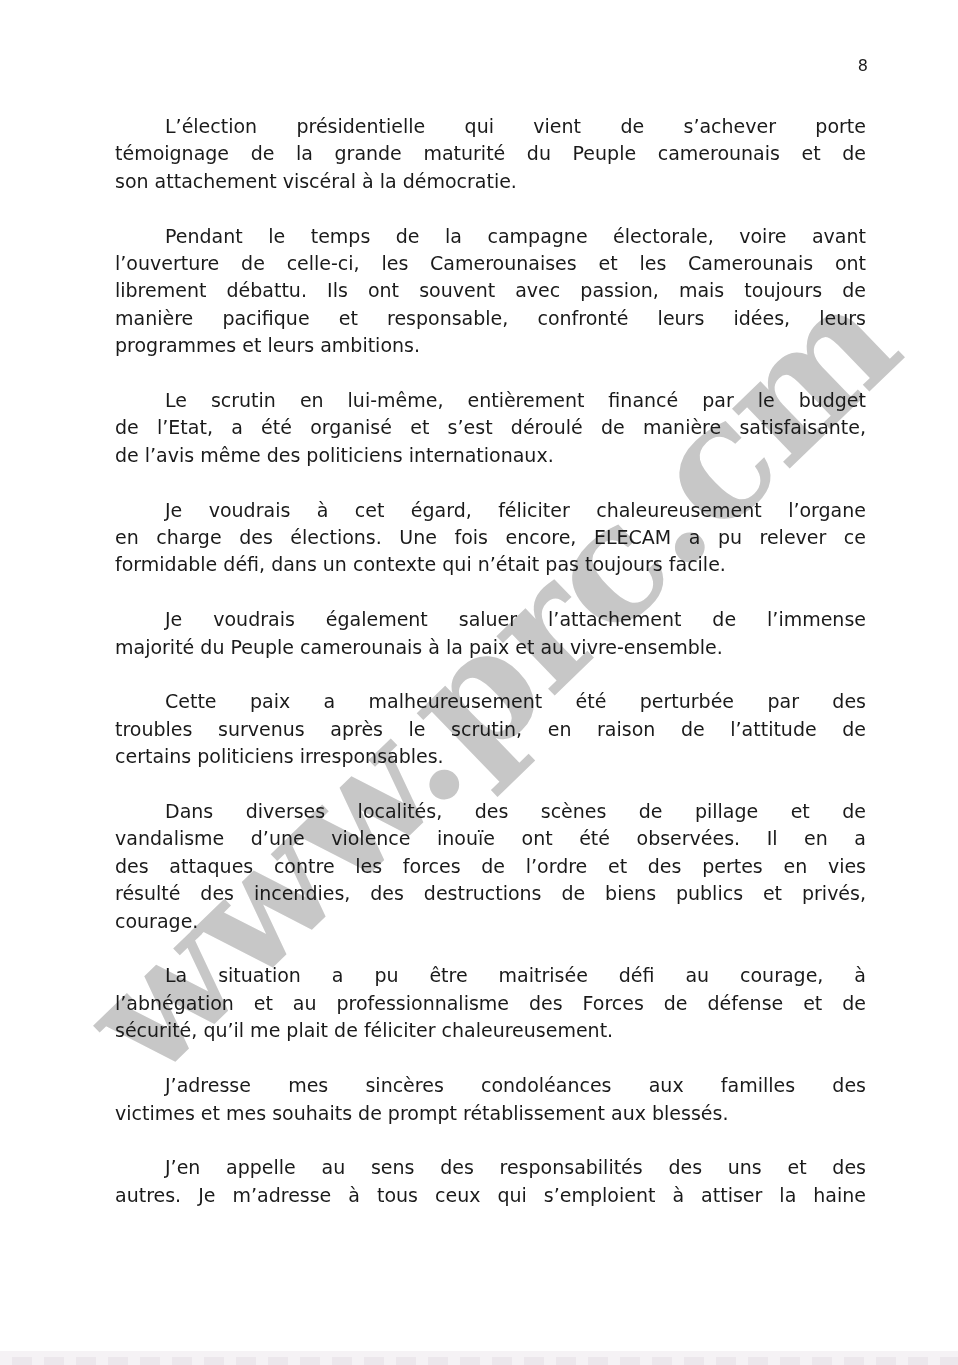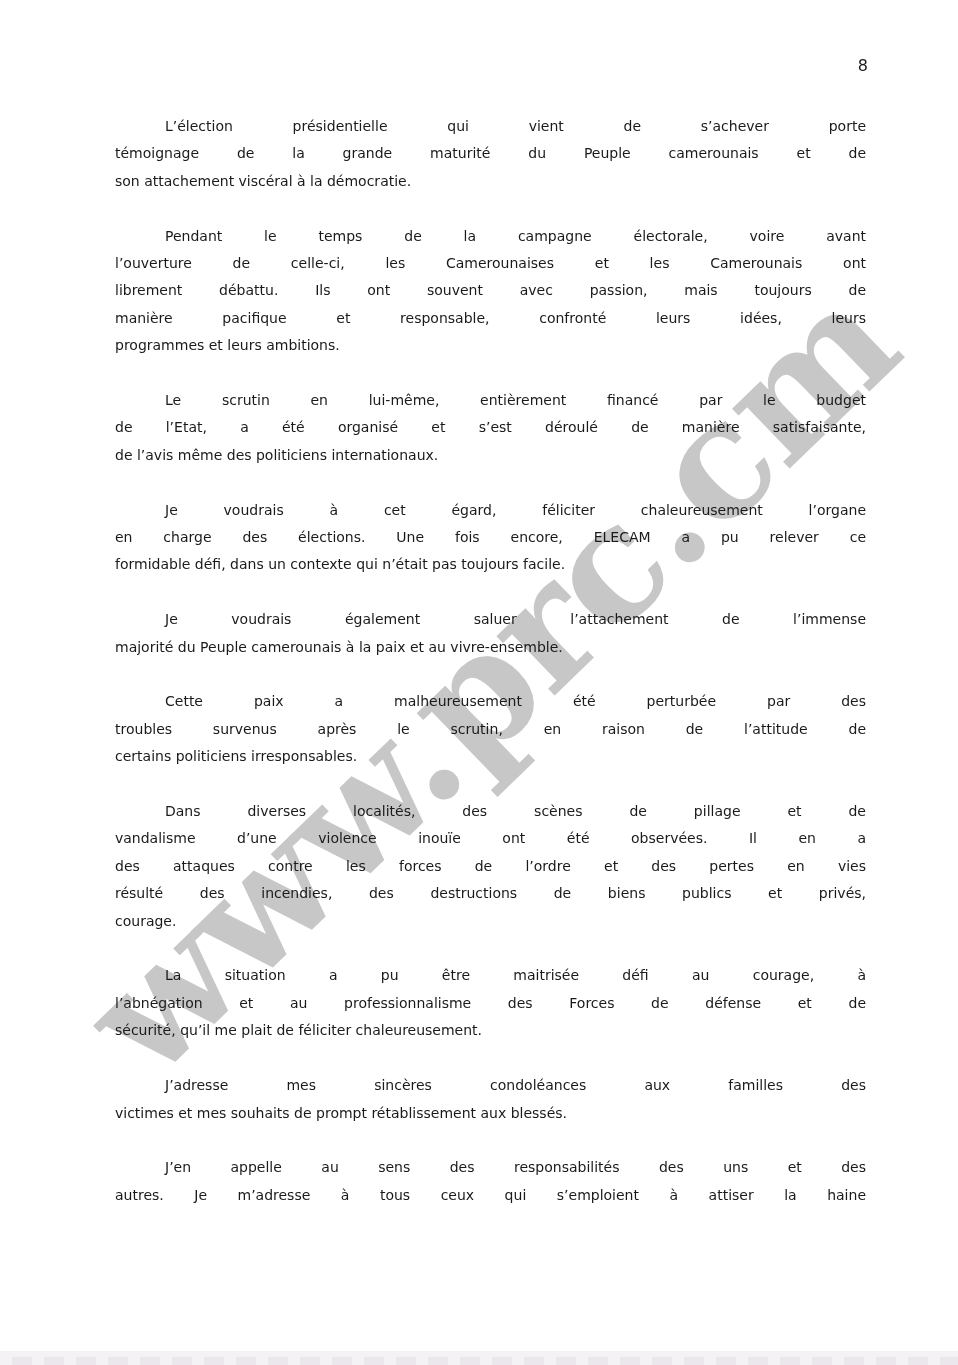--- a/index.html
+++ b/index.html
@@ -41,21 +41,21 @@
     right: 90px;
     font-size: 16px;
     z-index: 2;
   }
   .content {
     position: absolute;
     left: 115px;
     top: 113px;
     width: 751px;
     z-index: 1;
-    font-size: 14px;
+    font-size: 19px;
     line-height: 27.4px;
   }
   .paragraph {
     margin: 0 0 27.4px 0;
   }
   .line {
     text-align: justify;
     text-align-last: justify;
     white-space: normal;
   }

